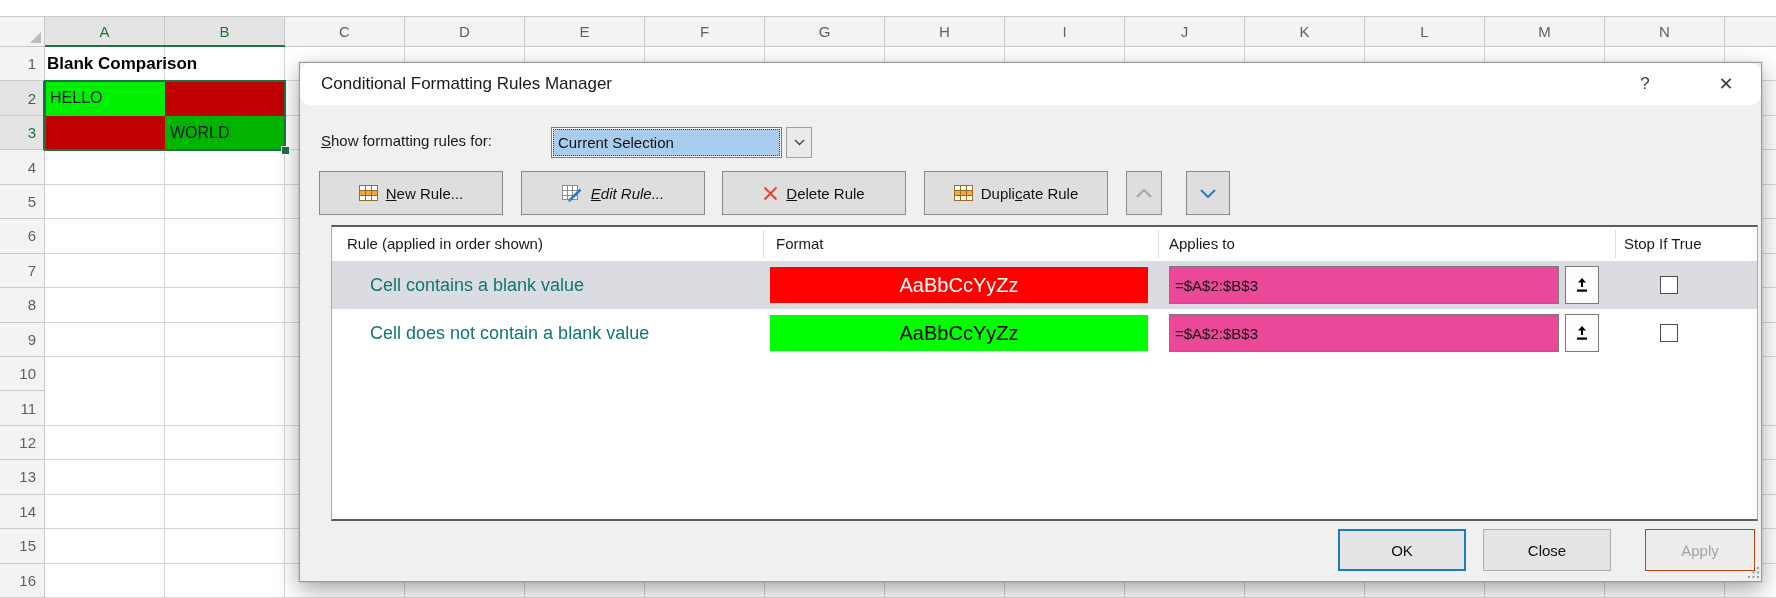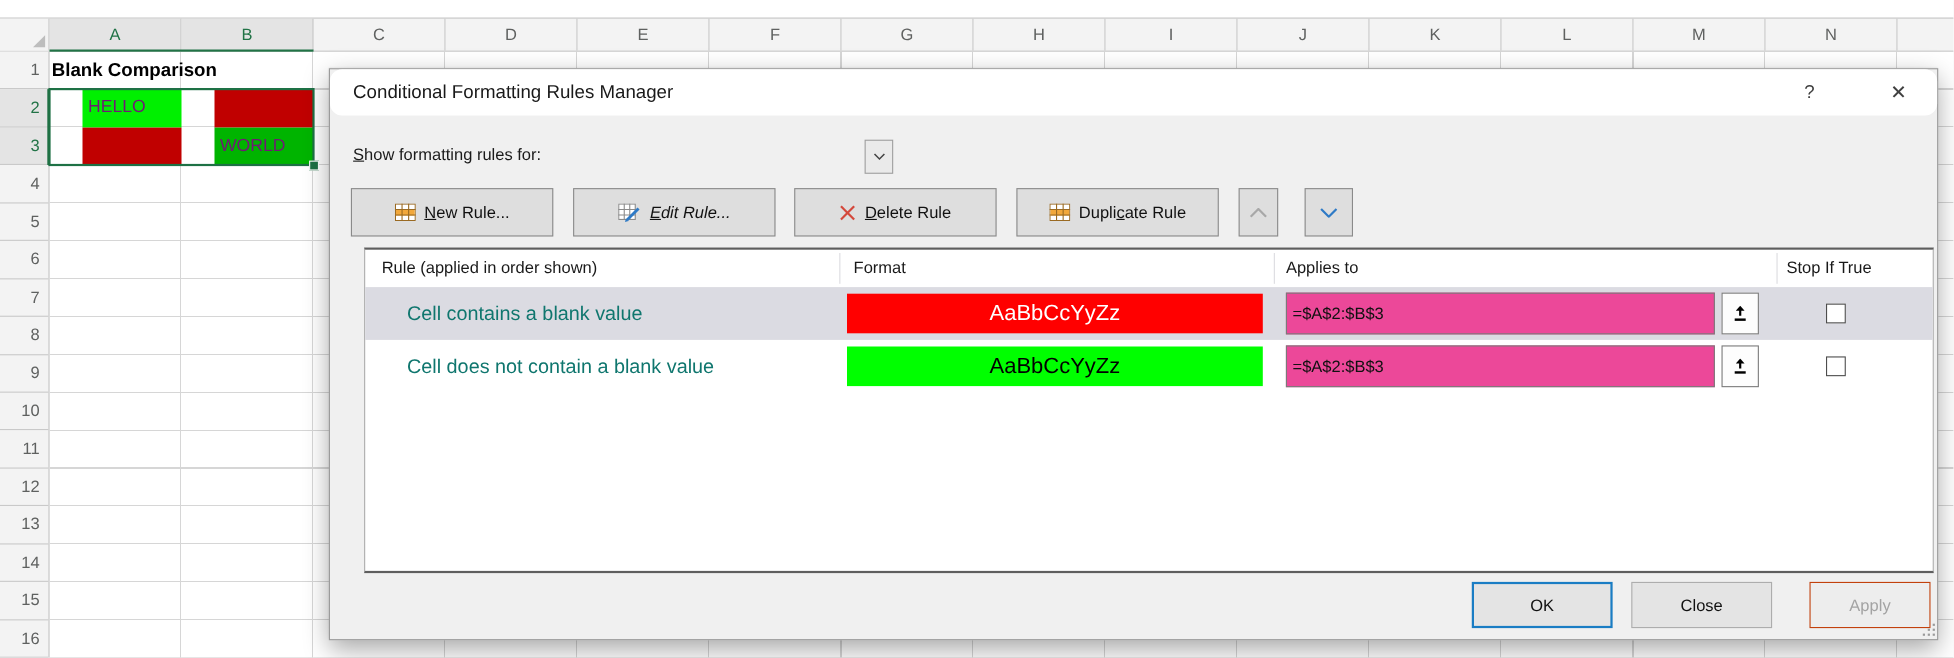--- a/index.html
+++ b/index.html
@@ -24,21 +24,21 @@
   .col-filler{flex:1;}
   #row-headers{left:0;top:47px;width:45px;height:551px;background:#f3f3f3;border-right:1px solid #c9c9c9;box-sizing:border-box;}
   .row-h{height:34.45px;box-sizing:border-box;border-bottom:1px solid #c9c9c9;
     display:flex;align-items:center;justify-content:flex-end;padding-right:8px;font-size:15px;color:#5f6160;}
   .row-h.sel{background:#e4e4e4;color:#217346;}
   #col-sel-bar{left:45px;top:44.5px;width:240px;height:2.5px;background:#217346;}
   #row-sel-bar{left:42.5px;top:81px;width:2.5px;height:69px;background:#217346;}
 
   #cell-a1{left:47px;top:47px;width:400px;height:34px;line-height:34px;font-weight:bold;font-size:17px;color:#000;}
   #sel-block{left:45px;top:81px;width:240px;height:69px;display:grid;grid-template-columns:120px 120px;grid-template-rows:34.5px 34.5px;}
-  .xcell{font-size:16px;color:#701a75;padding-left:5px;line-height:34.5px;overflow:hidden;margin-left:30px;}
+  .xcell{font-size:16px;color:#0f172a;padding-left:5px;line-height:34.5px;overflow:hidden;}
   #sel-border{left:43.5px;top:79.5px;width:238px;height:67px;border:2.5px solid #1e7145;pointer-events:none;}
   #fill-handle{left:280.5px;top:145.5px;width:7px;height:7px;background:#1e7145;border:1.5px solid #fff;}
 
   
   #dialog{left:299px;top:62px;width:1463px;height:520px;background:#f0f0f0;border:1px solid #9b9b9b;
     box-sizing:border-box;box-shadow:0 8px 22px rgba(0,0,0,.35),0 0 2px rgba(0,0,0,.2);}
   #titlebar{left:0;top:0;width:100%;height:42px;background:#fff;border-radius:11px;}
   #dlg-title{left:21px;top:0;height:42px;line-height:42px;font-size:17px;color:#191919;}
   .cap-btn{top:0;height:42px;width:44px;display:flex;align-items:center;justify-content:center;font-size:17px;color:#404040;cursor:pointer;}
   #help-btn{left:1323px;}
@@ -137,20 +137,23 @@
 <div class="abs" id="fill-handle"></div>
 
 <div class="abs" id="dialog">
   <div class="abs" id="titlebar">
     <div class="abs" id="dlg-title">Conditional Formatting Rules Manager</div>
     <div class="abs cap-btn" id="help-btn">?</div>
     <div class="abs cap-btn" id="close-btn">✕</div>
   </div>
 
   <div class="abs" id="show-label"><span class="u">S</span><span>how formatting rules for:</span></div>
+  <div class="abs" id="combo">
+    <div id="combo-hl">Current Selection</div>
+  </div>
   <div class="abs" id="combo-drop">
     <svg width="11" height="7" viewBox="0 0 11 7">
         <polyline points="1,1 5.5,5.5 10,1" fill="none" stroke="#444" stroke-width="1.4"></polyline>
       </svg>
   </div>
 
   <div class="abs tbtn" id="btn-new">
     <svg width="19" height="16" viewBox="0 0 19 16">
         <rect x="0.5" y="0.5" width="18" height="15" fill="#fff" stroke="#9a6a22"></rect>
         <rect x="1" y="5" width="17" height="6" fill="#f2a83b"></rect>

